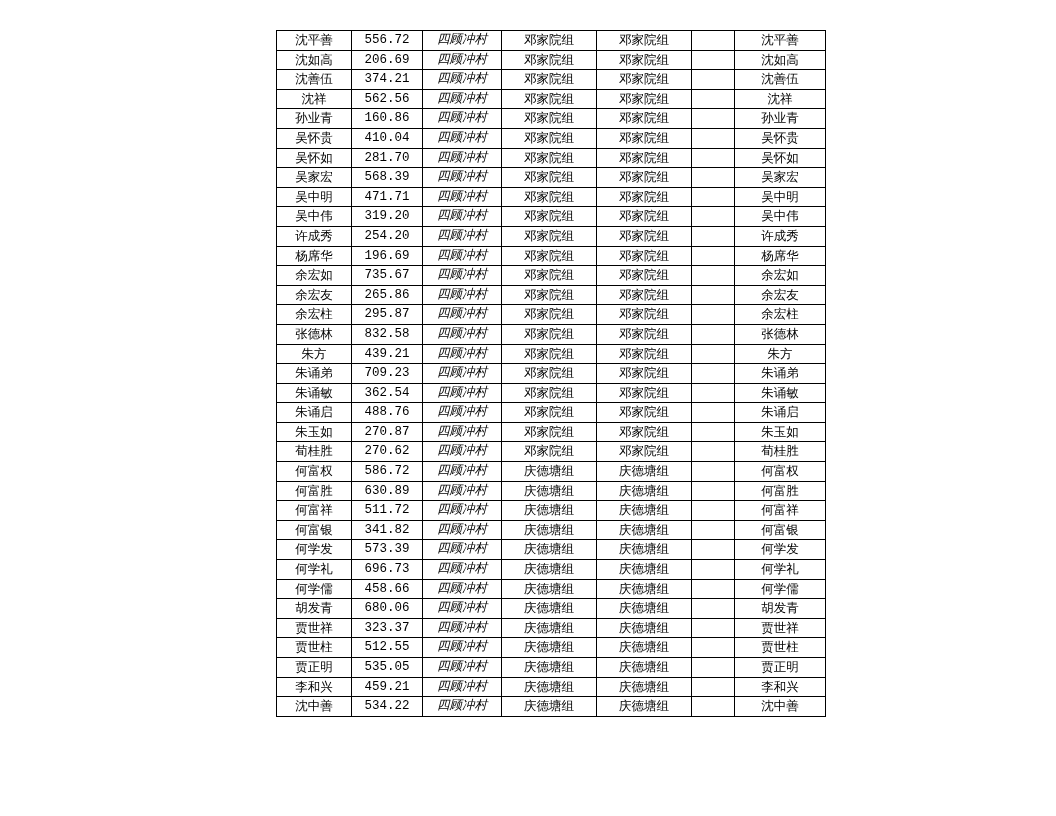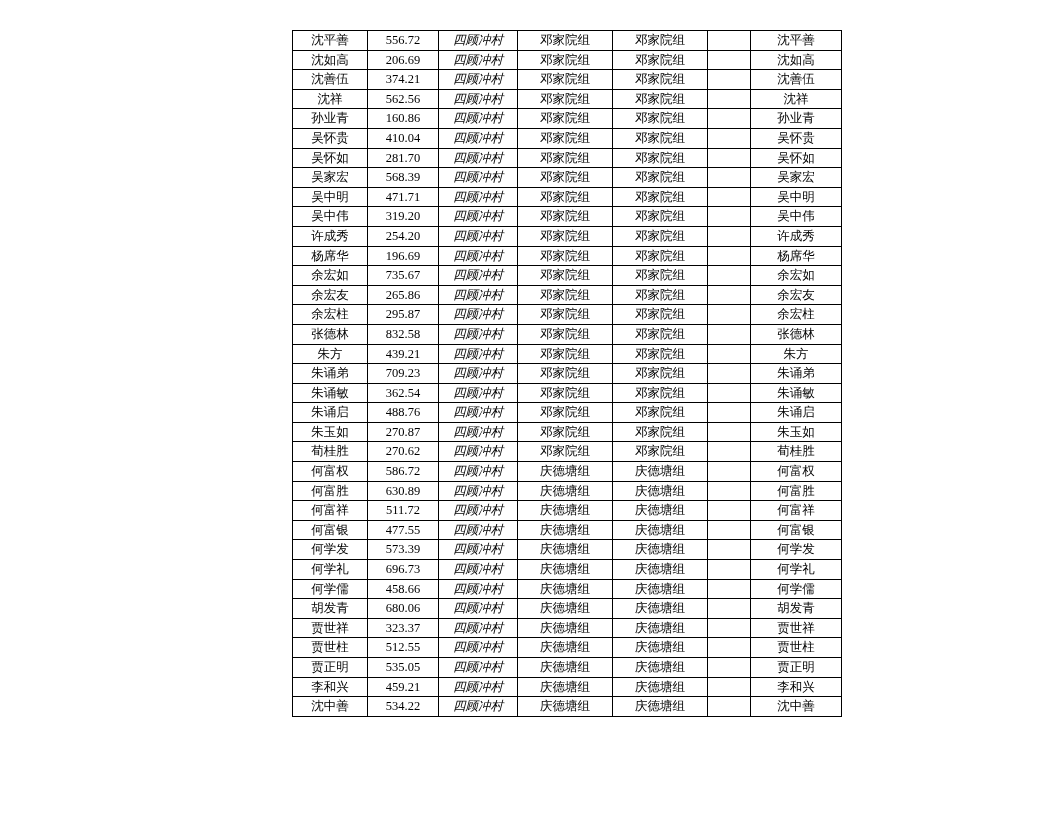--- a/index.html
+++ b/index.html
@@ -22,45 +22,44 @@
   .table-wrap {
     position: absolute;
     left: 276px;
     top: 30px;
     width: 504px;
   }
   table.roster {
     border-collapse: collapse;
     table-layout: fixed;
     width: 504px;
-    margin-left: 16px;
   }
   table.roster td {
     border: 1px solid #000000;
     height: 18.6px;
     line-height: 18.6px;
     padding: 0;
     text-align: center;
     vertical-align: middle;
     font-size: 12.5px;
     white-space: nowrap;
     overflow: hidden;
   }
   td.c-name {
     width: 74px;
     font-family: "Liberation Serif", "DejaVu Serif", serif;
   }
   td.c-amount {
     width: 70px;
-    font-family: Liberation Serif, serif;
+    font-family: Liberation Mono, monospace;
   }
   td.c-village {
     width: 78px;
     font-style: italic;
-    font-family: Liberation Serif, serif;
+    font-family: Liberation Mono, monospace;
   }
   td.c-group1 {
     width: 94px;
   }
   td.c-group2 {
     width: 94px;
   }
   td.c-blank {
     width: 42px;
   }
@@ -295,21 +294,21 @@
             <td class="c-name">何富祥</td>
             <td class="c-amount">511.72</td>
             <td class="c-village">四顾冲村</td>
             <td class="c-group1">庆德塘组</td>
             <td class="c-group2">庆德塘组</td>
             <td class="c-blank"></td>
             <td class="c-signature">何富祥</td>
           </tr>
           <tr>
             <td class="c-name">何富银</td>
-            <td class="c-amount">477.55</td>
+            <td class="c-amount">341.82</td>
             <td class="c-village">四顾冲村</td>
             <td class="c-group1">庆德塘组</td>
             <td class="c-group2">庆德塘组</td>
             <td class="c-blank"></td>
             <td class="c-signature">何富银</td>
           </tr>
           <tr>
             <td class="c-name">何学发</td>
             <td class="c-amount">573.39</td>
             <td class="c-village">四顾冲村</td>

